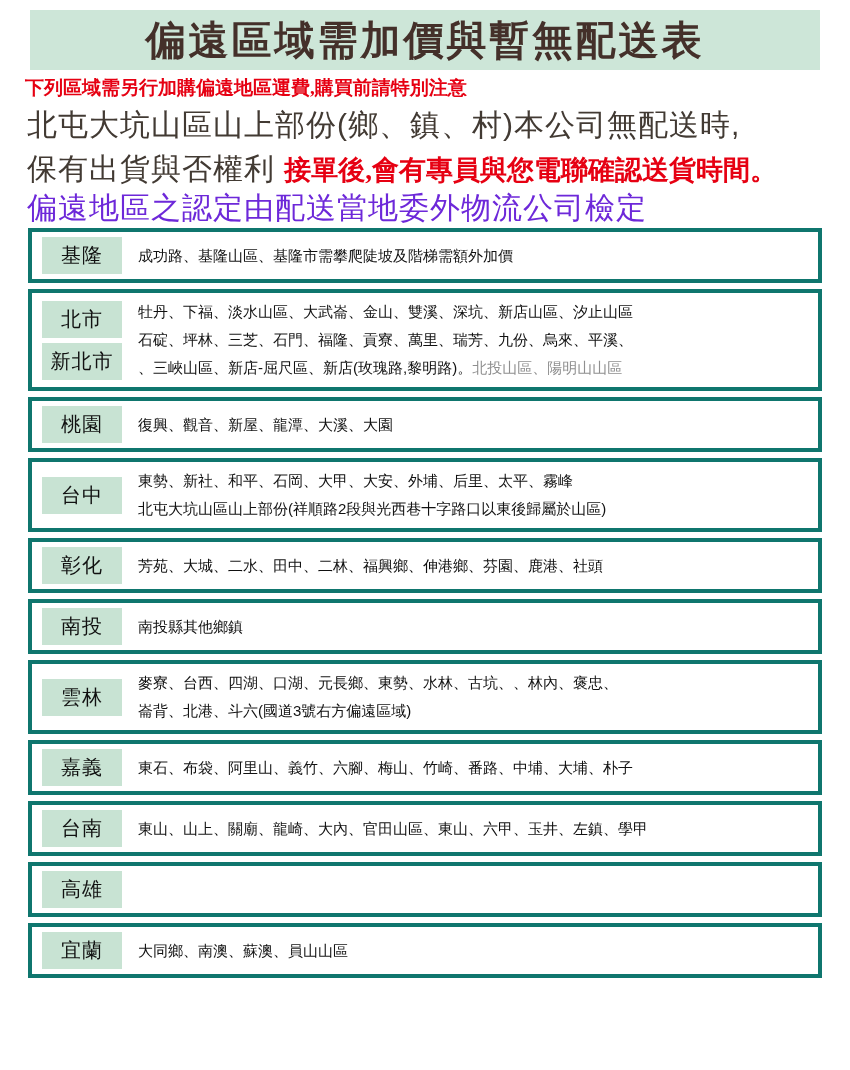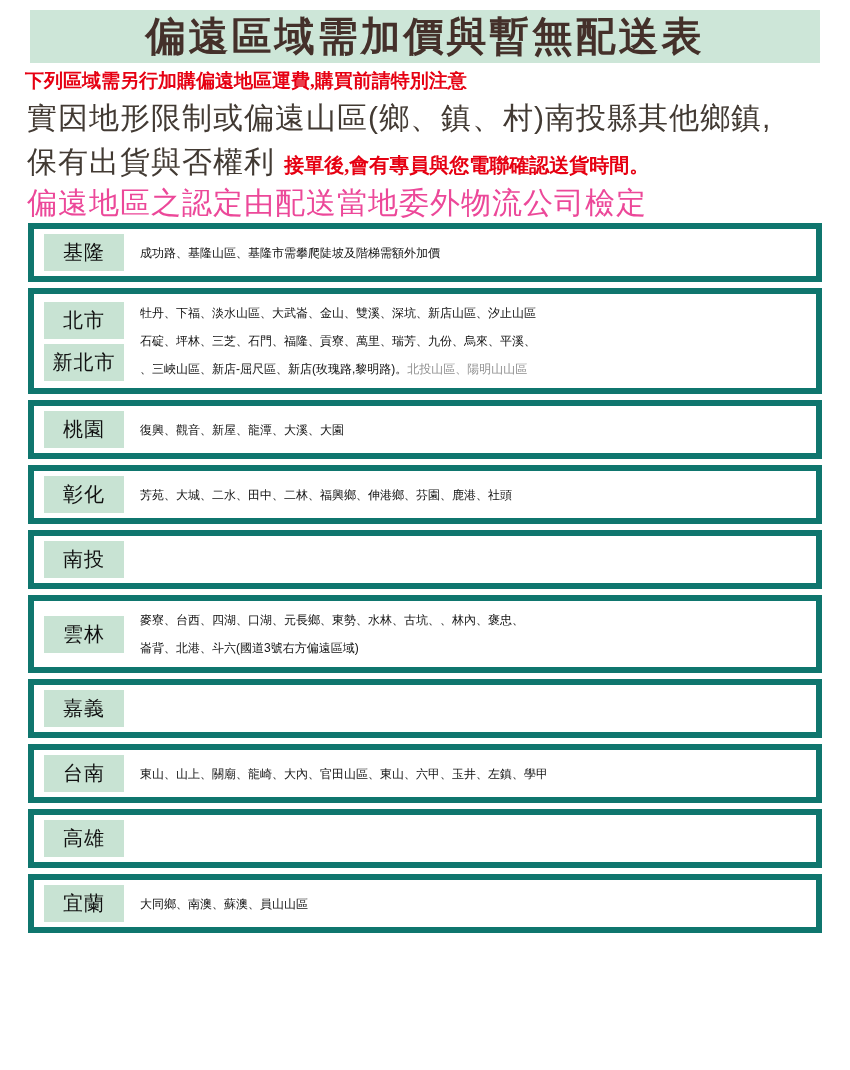--- a/index.html
+++ b/index.html
@@ -3,70 +3,70 @@
 <meta charset="utf-8">
 <style>
   html,body{margin:0;padding:0;background:#ffffff;}
   body{
     width:850px;height:1070px;box-sizing:border-box;
     padding:10px 0 0 0;
     font-family:"Liberation Sans","DejaVu Sans",sans-serif;
     color:#111;overflow:hidden;
   }
   .banner{
-    margin:0 30px;height:53px;background:#cde6d8;
+    margin:0 30px;height:60px;background:#cde6d8;
     display:flex;align-items:center;justify-content:center;
     font-size:40px;font-weight:bold;color:#44302a;letter-spacing:3px;
   }
   .red-notice{
     margin:5px 11px 2px 25px;
     font-family:"Liberation Serif","DejaVu Serif",serif;
     font-weight:bold;font-size:19px;line-height:26px;color:#e60012;
   }
   .statement{
     margin:0 0 0 27px;font-size:30px;line-height:44px;color:#423a33;
     letter-spacing:1px;
   }
   .statement .inline-red{
     font-family:"Liberation Serif","DejaVu Serif",serif;
-    font-weight:bold;font-size:20px;color:#e60012;letter-spacing:0;
+    font-weight:bold;font-size:27px;color:#e60012;letter-spacing:0;
   }
   .blue-note{
-    margin:0 0 4px 27px;font-size:30px;line-height:32px;color:#ec4899;
+    margin:0 0 4px 27px;font-size:30px;line-height:32px;color:#6d28d9;
     letter-spacing:1px;
   }
   .table{
     margin:0 28px;display:flex;flex-direction:column;gap:6px;
   }
   .row{
-    border:6px solid #0f766e;background:#fff;
+    border:4px solid #0f766e;background:#fff;
     display:flex;align-items:center;padding:5px 10px;
   }
   .label-col{
     width:80px;flex:0 0 80px;display:flex;flex-direction:column;gap:5px;
     margin-right:16px;
   }
   .label{
     background:#c8e3d3;color:#111;text-align:center;
     font-size:20px;padding:5px 2px;letter-spacing:1px;
   }
   .content{flex:1;}
-  .line{font-size:12px;line-height:28px;color:#111;}
+  .line{font-size:15px;line-height:28px;color:#111;}
   .gray{color:#8f8f8f;}
 </style>
 </head>
 <body>
 
 <div class="banner">
   <span>偏遠區域需加價與暫無配送表</span>
 </div>
 
 <div class="red-notice">下列區域需另行加購偏遠地區運費,購買前請特別注意</div>
 
-<div class="statement">實因地形限制或偏遠山區(鄉、鎮、村)南投縣其他鄉鎮,</div>
+<div class="statement">北屯大坑山區山上部份(鄉、鎮、村)本公司無配送時,</div>
 <div class="statement">
   <span>保有出貨與否權利</span>
   <span class="inline-red">接單後,會有專員與您電聯確認送貨時間。</span>
 </div>
 
 <div class="blue-note">偏遠地區之認定由配送當地委外物流公司檢定</div>
 
 <div class="table" id="region-table">
     <div class="row">
       <div class="label-col">
@@ -90,43 +90,58 @@
     <div class="row">
       <div class="label-col">
         <div class="label">桃園</div>
       </div>
       <div class="content">
         <div class="line">復興、觀音、新屋、龍潭、大溪、大園</div>
       </div>
     </div>
     <div class="row">
       <div class="label-col">
+        <div class="label">台中</div>
+      </div>
+      <div class="content">
+        <div class="line">東勢、新社、和平、石岡、大甲、大安、外埔、后里、太平、霧峰</div>
+        <div class="line">北屯大坑山區山上部份(祥順路2段與光西巷十字路口以東後歸屬於山區)</div>
+      </div>
+    </div>
+    <div class="row">
+      <div class="label-col">
         <div class="label">彰化</div>
       </div>
       <div class="content">
         <div class="line">芳苑、大城、二水、田中、二林、福興鄉、伸港鄉、芬園、鹿港、社頭</div>
       </div>
     </div>
     <div class="row">
       <div class="label-col">
         <div class="label">南投</div>
+      </div>
+      <div class="content">
+        <div class="line">南投縣其他鄉鎮</div>
       </div>
     </div>
     <div class="row">
       <div class="label-col">
         <div class="label">雲林</div>
       </div>
       <div class="content">
         <div class="line">麥寮、台西、四湖、口湖、元長鄉、東勢、水林、古坑、、林內、褒忠、</div>
         <div class="line">崙背、北港、斗六(國道3號右方偏遠區域)</div>
       </div>
     </div>
     <div class="row">
       <div class="label-col">
         <div class="label">嘉義</div>
+      </div>
+      <div class="content">
+        <div class="line">東石、布袋、阿里山、義竹、六腳、梅山、竹崎、番路、中埔、大埔、朴子</div>
       </div>
     </div>
     <div class="row">
       <div class="label-col">
         <div class="label">台南</div>
       </div>
       <div class="content">
         <div class="line">東山、山上、關廟、龍崎、大內、官田山區、東山、六甲、玉井、左鎮、學甲</div>
       </div>
     </div>

